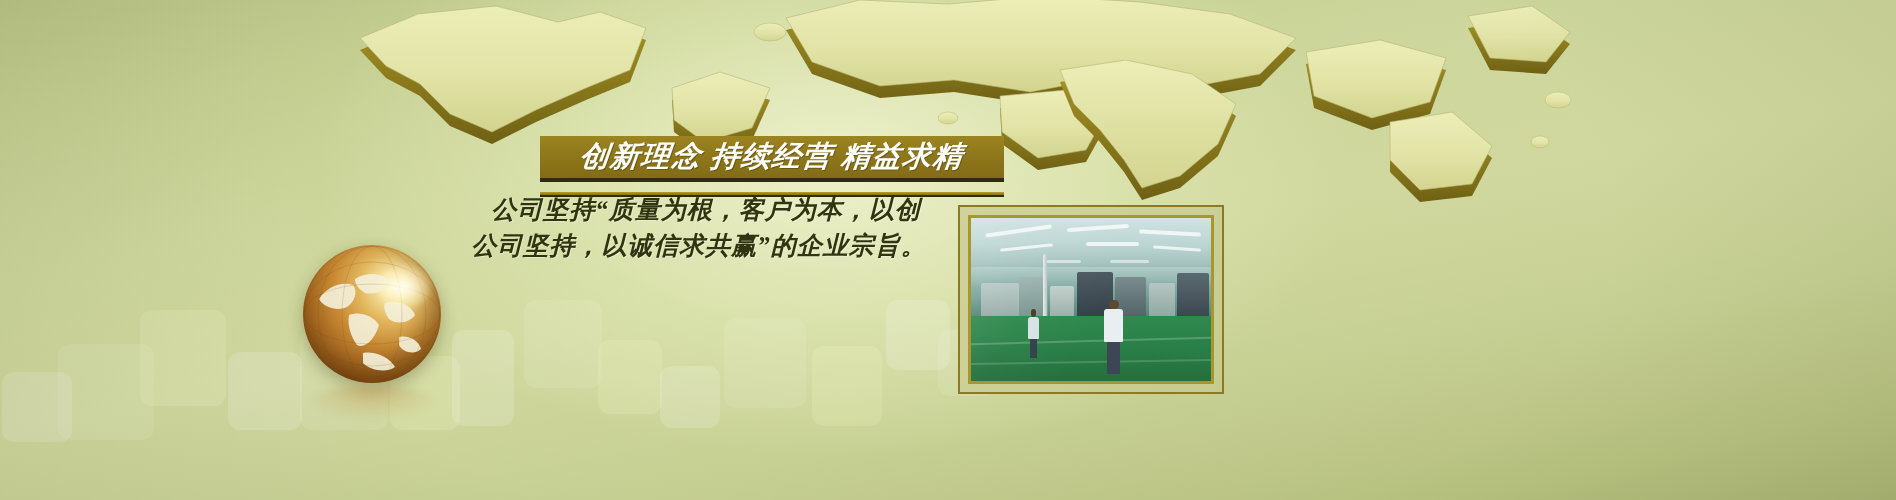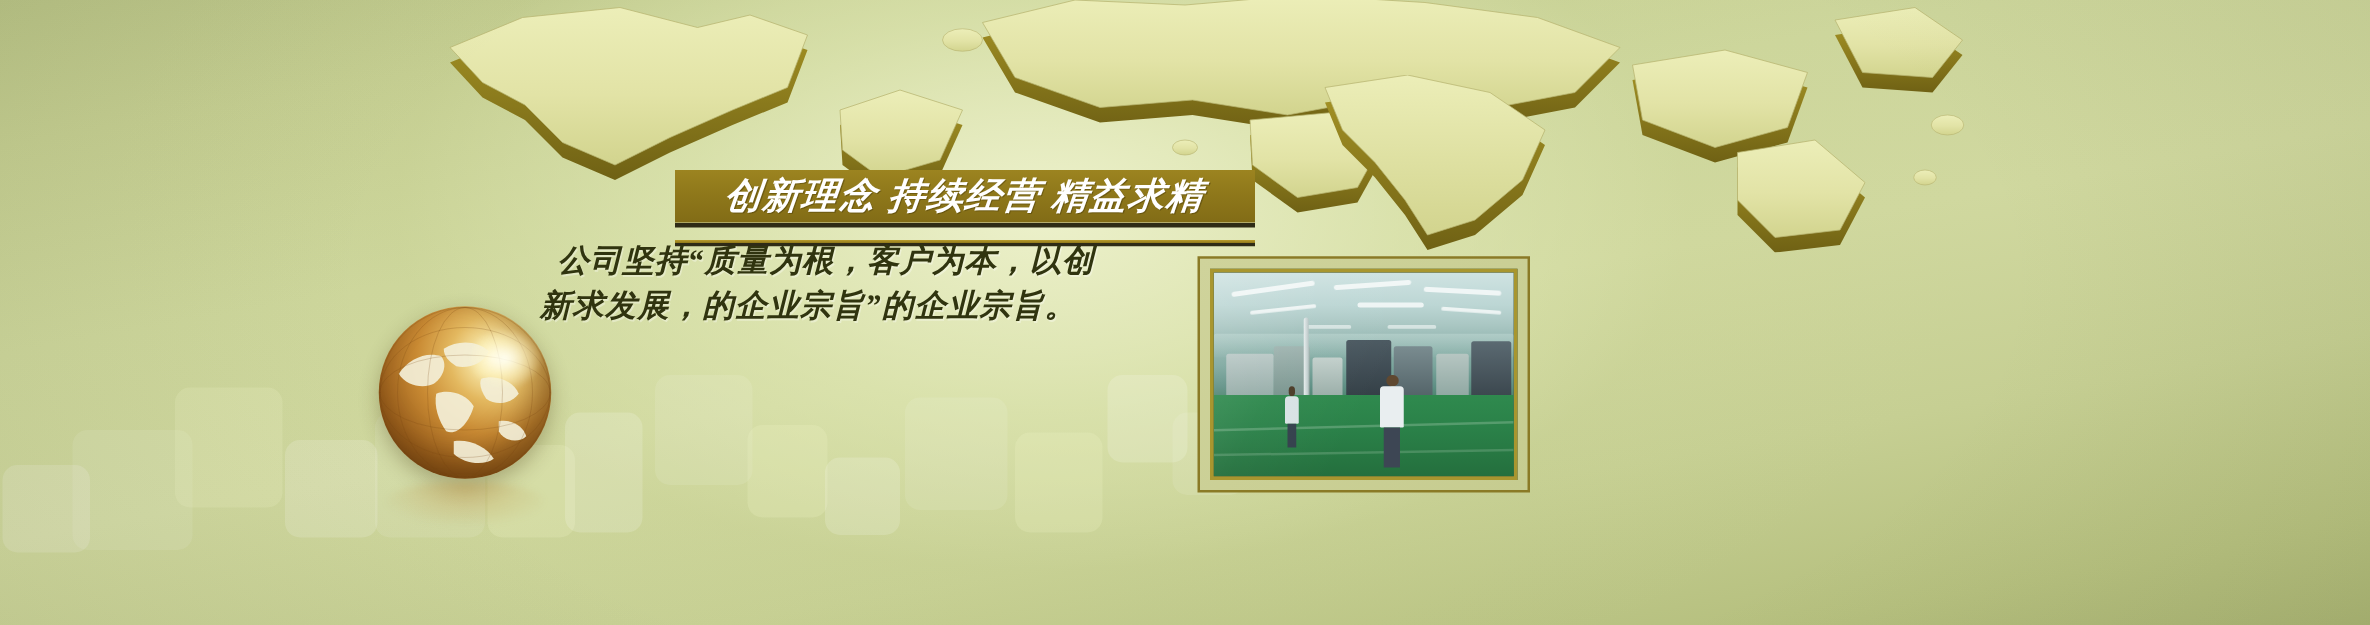--- a/index.html
+++ b/index.html
@@ -55,20 +55,21 @@
   }
 
   
   #subtitle{
     position:absolute;left:446px;top:192px;width:520px;
     color:#30340f;
     font-family:"Liberation Serif", serif;
     font-style:italic;font-weight:bold;
     font-size:25px;line-height:36px;letter-spacing:1px;
     text-shadow:1px 1px 0 rgba(255,255,255,0.35);
+    text-align:center;
   }
   #subtitle .ln{display:block;white-space:nowrap;}
   #subtitle .ln2{margin-left:-14px;}
 
   
   #globe-wrap{position:absolute;left:303px;top:245px;width:145px;height:175px;}
   #globe{
     position:absolute;left:0;top:0;width:138px;height:138px;border-radius:50%;
     overflow:hidden;
     background:
@@ -216,21 +217,21 @@
 
   <div id="headline-wrap">
     <div id="headline-bar">
       <span id="headline-text">创新理念  持续经营  精益求精</span>
     </div>
     <div id="headline-underline"></div>
   </div>
 
   <div id="subtitle">
     <span class="ln ln1">公司坚持“质量为根，客户为本，以创</span>
-    <span class="ln ln2">新求发展，的企业宗旨”的企业宗旨。</span>
+    <span class="ln ln2">公司坚持，以诚信求共赢”的企业宗旨。</span>
   </div>
 
   <div id="globe-wrap">
     <div id="globe">
       <svg viewBox="0 0 138 138" aria-hidden="true">
         <g fill="#f3efd8" opacity="0.92">
           <path d="M16,54 C24,42 38,36 50,40 C56,48 50,58 44,62 C36,66 22,64 16,54 Z"></path>
           <path d="M52,34 C64,26 80,28 88,36 C84,46 72,50 62,48 C56,44 52,40 52,34 Z"></path>
           <path d="M46,70 C56,66 70,70 76,80 C72,94 62,104 54,100 C48,92 44,80 46,70 Z"></path>
           <path d="M82,58 C94,54 108,60 112,70 C106,78 94,80 86,74 C82,68 80,62 82,58 Z"></path>

